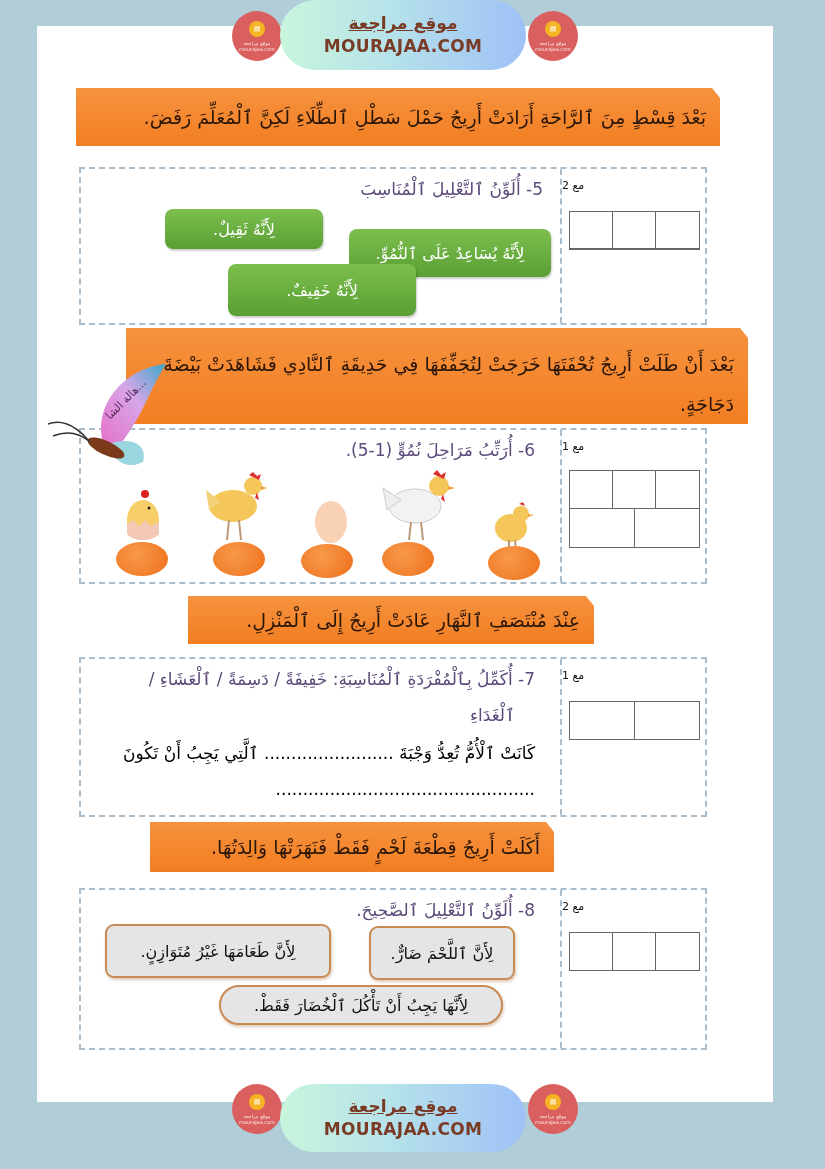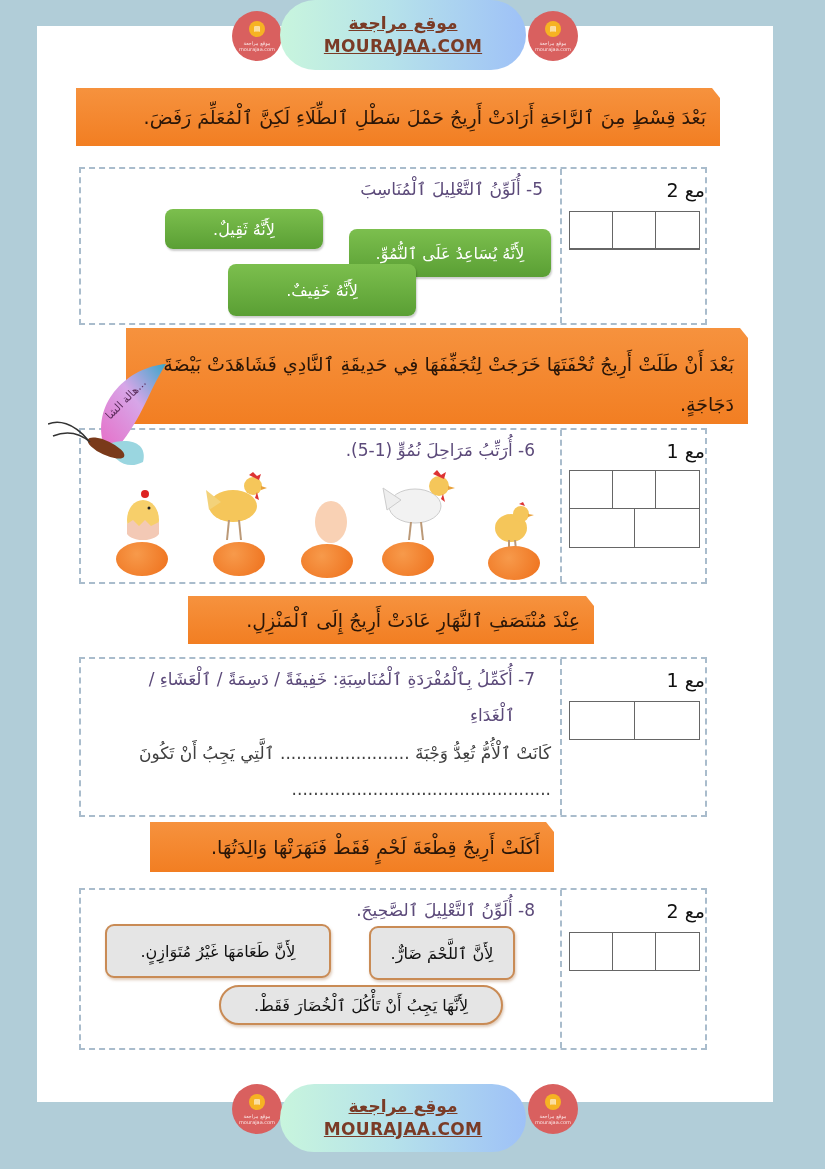--- a/index.html
+++ b/index.html
@@ -15,21 +15,21 @@
   }
   
   .brand {
     position: absolute; width: 246px; height: 70px; left: 280px;
     border-radius: 36px;
     background: linear-gradient(90deg, #c8f5dd 0%, #b6e2ea 45%, #9ec1f7 100%);
     display: flex; flex-direction: column; align-items: center; justify-content: center;
     z-index: 5;
   }
   .brand .ar { font-size: 17px; font-weight: bold; color: #7a3b26; text-decoration: underline; direction: rtl; line-height: 22px; }
-  .brand .en { font-size: 17px; font-weight: bold; color: #7a3b26; text-decoration: underline; letter-spacing: 0.3px; line-height: 24px; }
+  .brand .en { font-size: 17px; font-weight: bold; color: #7a3b26; letter-spacing: 0.3px; line-height: 24px; }
   .logo-circle {
     position: absolute; width: 50px; height: 50px; border-radius: 50%;
     background: #d9605f; z-index: 5;
     display: flex; flex-direction: column; align-items: center; justify-content: center;
   }
   .logo-circle .dot { width: 16px; height: 16px; border-radius: 50%; background: #f6b323; display:flex; align-items:center; justify-content:center; font-size: 7px; color:#fff; }
   .logo-circle .cap { font-size: 5px; color: #fbe6e6; margin-top: 3px; line-height: 6px; text-align: center; }
 
   
   .banner {
@@ -44,40 +44,40 @@
 
   
   .section {
     position: absolute; left: 79px; width: 628px;
     border: 2px dashed #a9bccc;
   }
   .section .score {
     position: absolute; right: 0; top: 0; bottom: 0; width: 145px;
     border-left: 2px dashed #a9bccc;
   }
-  .score .label { position: absolute; top: 10px; left: 0; right: 0; text-align: right; font-size: 19px; color: #111; direction: rtl; }
+  .score .label { position: absolute; top: 10px; left: 0; right: 0; text-align: left; font-size: 11px; color: #111; direction: rtl; }
   .grid { position: absolute; left: 7px; width: 131px; border: 1px solid #666; display: grid; }
   .grid .cell { border-right: 1px solid #666; border-bottom: 1px solid #666; }
   .q-title { position: absolute; right: 170px; direction: rtl; font-size: 17px; color: #5c4a7a; }
   .green-btn {
     position: absolute; background: linear-gradient(180deg,#7cbf4e,#5a9f34);
     border-radius: 8px; color: #fff; font-size: 16px; direction: rtl;
     display: flex; align-items: center; justify-content: center;
     box-shadow: 1px 2px 2px rgba(0,0,0,0.2);
   }
   .choice-box {
     position: absolute; background: #e5e5e5; border: 2.5px solid #c98b55;
     border-radius: 9px; color: #111; font-size: 16px; direction: rtl;
     display: flex; align-items: center; justify-content: center;
     box-shadow: 1px 2px 3px rgba(160,100,50,0.35);
   }
   .stage { position: absolute; width: 52px; height: 34px; border-radius: 50%;
     background: radial-gradient(circle at 40% 35%, #f79a4b, #ee6f1a); }
   .bird { position: absolute; }
-  .line-text { position: absolute; right: 154px; direction: rtl; font-size: 17px; color: #404040; }
+  .line-text { position: absolute; right: 170px; direction: rtl; font-size: 17px; color: #000000; }
 </style>
 </head>
 <body>
 
 <div class="page"></div>
 
 <div class="logo-circle" style="left:232px; top:11px;">
   <div class="dot">▤</div>
   <div class="cap">موقع مراجعة mourajaa.com</div>
 </div>

